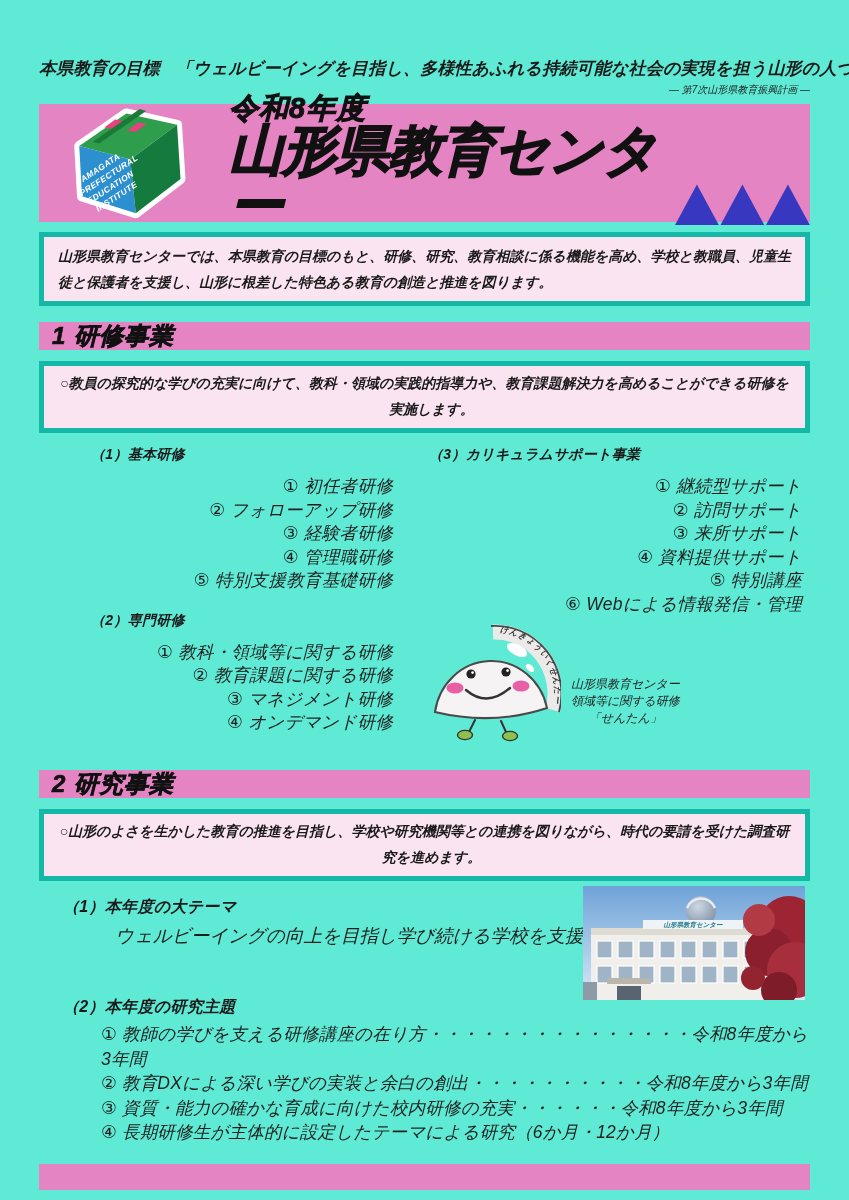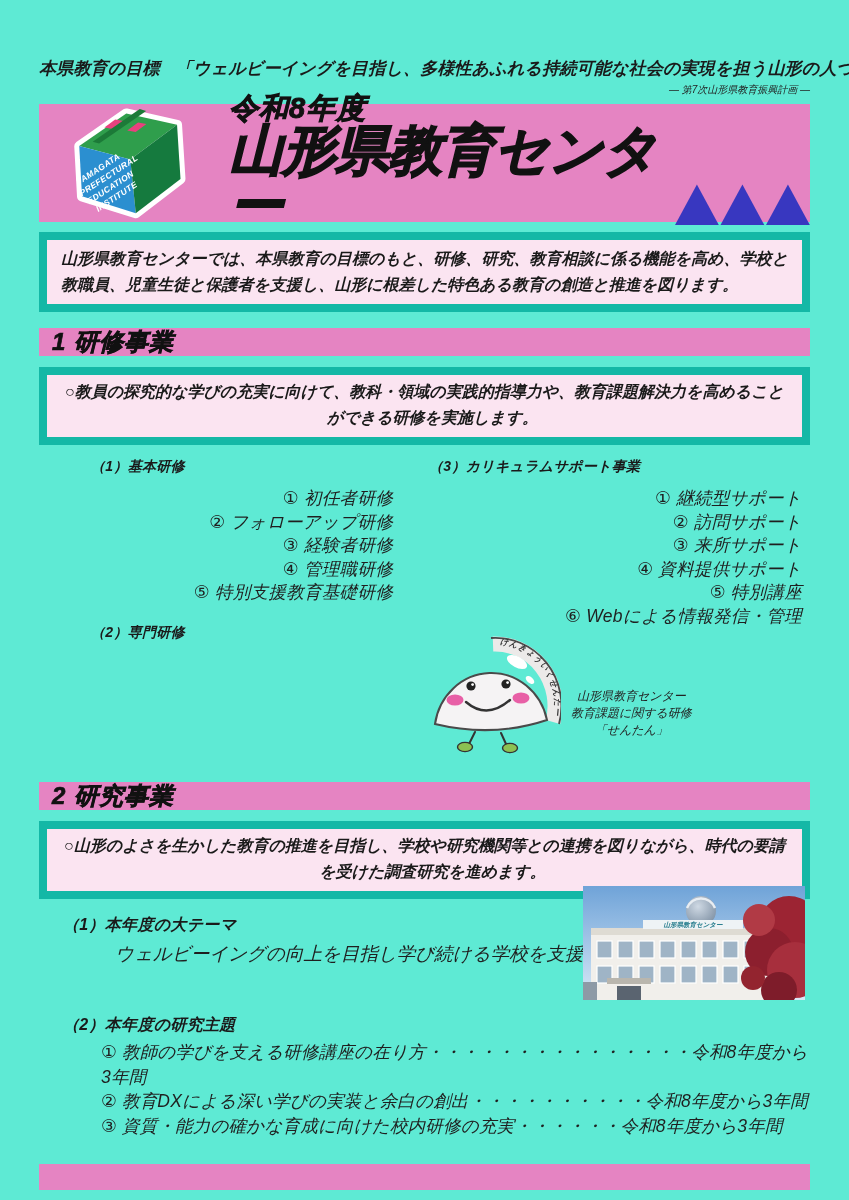--- a/index.html
+++ b/index.html
@@ -15,22 +15,22 @@
   
   .banner{margin-top:7px;height:118px;background:#e584c2;display:flex;align-items:center;position:relative;}
   .logo{margin-left:10px;flex:0 0 auto;}
   .title-block{margin-left:12px;}
   .banner-year{font-size:29px;font-weight:900;line-height:1.05;color:#111;-webkit-text-stroke:0.9px #111;letter-spacing:1px;}
   .banner-title-row{display:flex;align-items:flex-end;}
   .banner-title{font-size:54px;font-weight:900;line-height:1.02;color:#111;-webkit-text-stroke:1.6px #111;letter-spacing:-1px;}
   .tri{margin-left:14px;margin-bottom:6px;}
 
   
-  .lead-box{margin-top:10px;border:8px solid #14b8a6;background:#fbe4f1;padding:6px 14px;
-            font-size:16px;font-weight:700;line-height:26px;text-align:justify;}
+  .lead-box{margin-top:10px;border:5px solid #14b8a6;background:#fbe4f1;padding:6px 14px;
+            font-size:14px;font-weight:700;line-height:26px;text-align:justify;}
   .lead-box p{margin:0;}
   .lead-box p.hang{padding-left:1em;text-indent:-1em;text-align:center;}
 
   
   .section-bar{margin-top:16px;height:28px;background:#e584c2;display:flex;align-items:center;
                font-size:24px;font-weight:900;color:#111;-webkit-text-stroke:0.7px #111;padding-left:13px;letter-spacing:1px;}
   .section-bar.second{margin-top:26px;}
   .box-tight{margin-top:11px;padding:4px 14px 6px;}
 
   
@@ -123,20 +123,26 @@
           <ul class="items">
             <li>① 初任者研修</li>
             <li>② フォローアップ研修</li>
             <li>③ 経験者研修</li>
             <li>④ 管理職研修</li>
             <li>⑤ 特別支援教育基礎研修</li>
           </ul>
         </div>
         <div class="group">
           <div class="group-heading">（2）専門研修</div>
+          <ul class="items">
+            <li>① 教科・領域等に関する研修</li>
+            <li>② 教育課題に関する研修</li>
+            <li>③ マネジメント研修</li>
+            <li>④ オンデマンド研修</li>
+          </ul>
         </div>
       </div>
       <div class="col-right">
         <div class="group">
           <div class="group-heading">（3）カリキュラムサポート事業</div>
           <ul class="items">
             <li>① 継続型サポート</li>
             <li>② 訪問サポート</li>
             <li>③ 来所サポート</li>
             <li>④ 資料提供サポート</li>
@@ -168,21 +174,21 @@
             <ellipse cx="92" cy="62" rx="8.5" ry="5.5" fill="#e85fa6"></ellipse>
             <path d="M37,66 Q58,84 81,64" stroke="#333" stroke-width="2.4" fill="none" stroke-linecap="round"></path>
 
             <path d="M46,96 L40,108" stroke="#333" stroke-width="2" stroke-linecap="round"></path>
             <path d="M72,97 L77,108" stroke="#333" stroke-width="2" stroke-linecap="round"></path>
             <ellipse cx="36" cy="111" rx="7.5" ry="4.6" fill="#8cc152" stroke="#333" stroke-width="1.4"></ellipse>
             <ellipse cx="81" cy="112" rx="7.5" ry="4.6" fill="#8cc152" stroke="#333" stroke-width="1.4"></ellipse>
           </svg>
           <div class="mascot-caption">
             <div>山形県教育センター</div>
-            <div>教育課題に関する研修</div>
+            <div>領域等に関する研修</div>
             <div>「せんたん」</div>
           </div>
         </div>
       </div>
     </div>
 
     <div class="section-bar second">2 研究事業</div>
 
     <div class="lead-box box-tight">
       <p class="hang">○山形のよさを生かした教育の推進を目指し、学校や研究機関等との連携を図りながら、時代の要請を受けた調査研究を進めます。</p>
@@ -190,20 +196,21 @@
 
     <div class="research">
       <div class="research-heading">（1）本年度の大テーマ</div>
       <div class="theme-line">ウェルビーイングの向上を目指し学び続ける学校を支援する</div>
 
       <div class="research-heading subjects-heading">（2）本年度の研究主題</div>
       <ul class="subjects">
         <li>① 教師の学びを支える研修講座の在り方・・・・・・・・・・・・・・・令和8年度から3年間</li>
         <li>② 教育DXによる深い学びの実装と余白の創出・・・・・・・・・・令和8年度から3年間</li>
         <li>③ 資質・能力の確かな育成に向けた校内研修の充実・・・・・・令和8年度から3年間</li>
+        <li>④ 長期研修生が主体的に設定したテーマによる研究（6か月・12か月）</li>
       </ul>
     </div>
   </div>
 
   <svg class="photo" viewBox="0 0 222 114" preserveAspectRatio="none">
     <defs>
       <linearGradient id="sky" x1="0" y1="0" x2="0" y2="1">
         <stop offset="0" stop-color="#6fa3d8"></stop>
           <stop offset="1" stop-color="#d9e9f7"></stop>
       </linearGradient>

